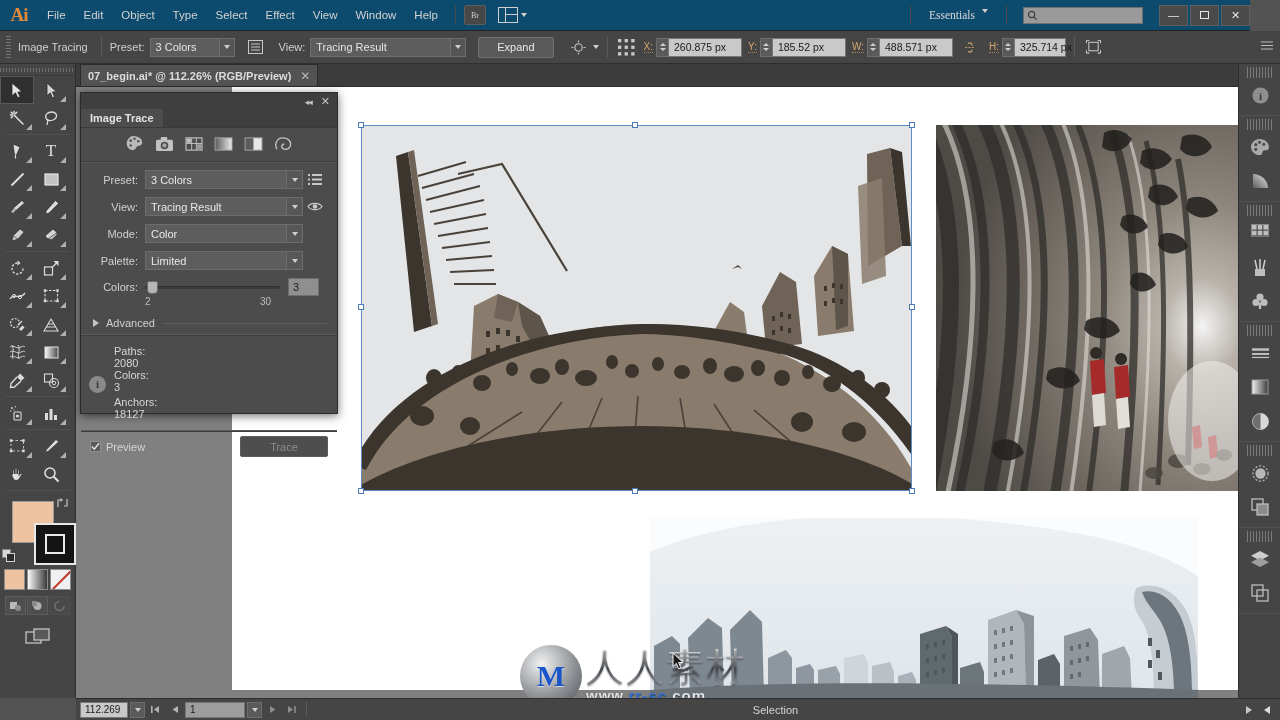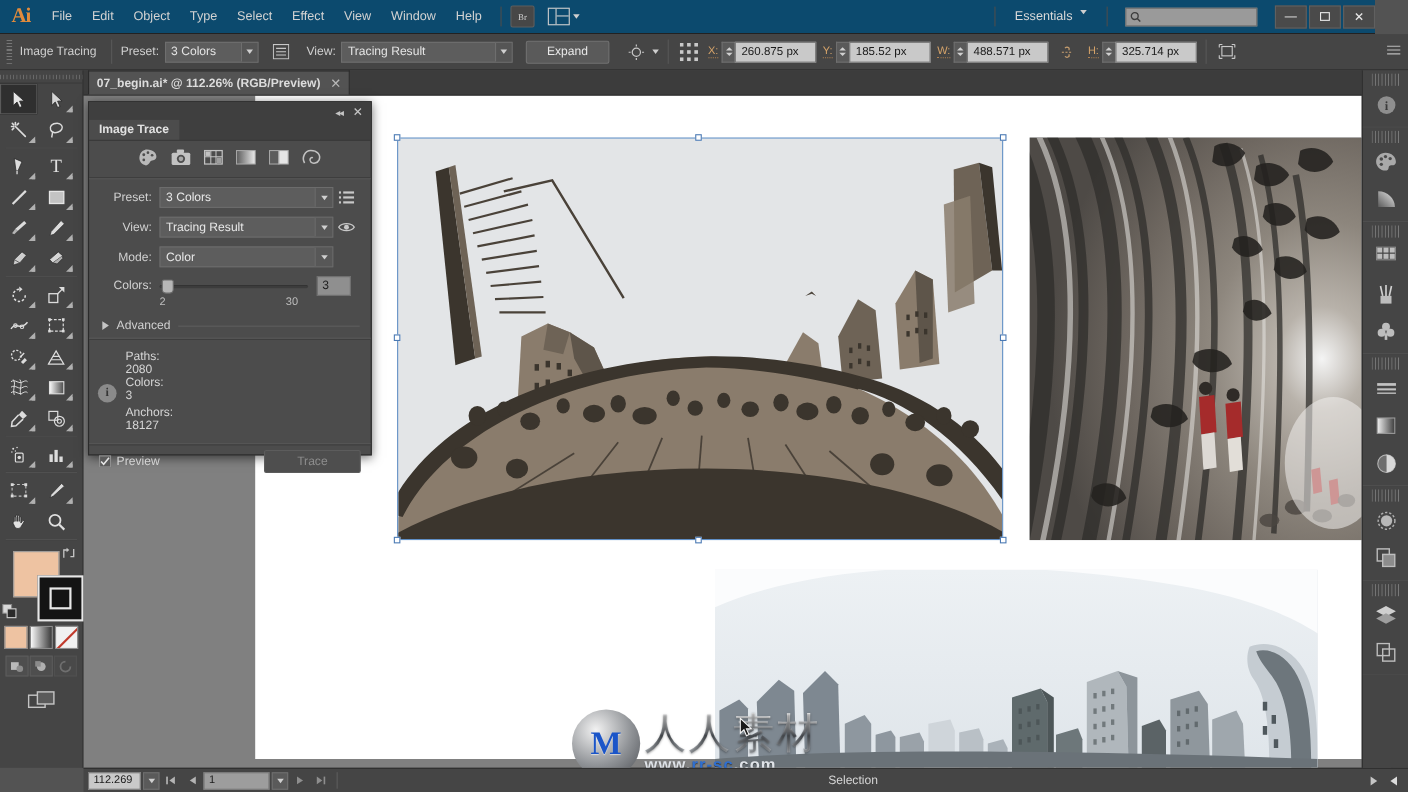--- a/index.html
+++ b/index.html
@@ -32,21 +32,21 @@
     width:22px; height:20px; border:1px solid #5e5e5e; border-radius:2px;
     background:#474747; display:flex; align-items:center; justify-content:center;
     font-size:8px; color:#cfcfcf; font-family:"Liberation Serif",serif;
   }
   .arrange-btn { display:flex; align-items:center; gap:3px; margin-left:12px; }
   .arrange-icon { width:20px; height:16px; border:1.5px solid #cfcfcf; display:flex; }
   .arrange-icon i { display:block; width:7px; border-right:1.5px solid #cfcfcf; }
   .arrange-icon u { display:block; flex:1; border-bottom:1.5px solid #cfcfcf; height:7px;}
   .caret-d { width:0;height:0;border-left:3.5px solid transparent;border-right:3.5px solid transparent;border-top:4px solid #cfcfcf; }
   .mb-right { margin-left:auto; display:flex; align-items:center; height:31px; }
-  .workspace-sel { display:flex; align-items:flex-start; gap:7px; padding:0 10px; font-size:11.5px; color:#d8d8d8; }
+  .workspace-sel { display:flex; align-items:flex-start; gap:7px; padding:0 10px; font-size:11.5px; color:#d8d8d8;font-family:Liberation Serif, serif; }
   .search-box {
     width:120px; height:17px; background:#9a9a9a; border:1px solid #6f6f6f;
     display:flex; align-items:center; padding-left:3px; margin-left:8px;
   }
   .win-ctrls { display:flex; margin-left:14px; }
   .win-btn {
     width:29px; height:21px; background:#4a4a4a; border:1px solid #606060;
     margin-left:2px; display:flex; align-items:center; justify-content:center;
     color:#e8e8e8; font-size:11px;
   }
@@ -387,21 +387,21 @@
         <path d="M5 12 A3 3 0 0 0 9 12 L9 10" fill="none" stroke="#c9a070" stroke-width="1.2"></path>
         <line x1="2" y1="8" x2="12" y2="8" stroke="#c9a070" stroke-width="1.2" stroke-dasharray="2 1.5"></line>
       </svg>
     </div>
 
     <div class="cb-label-o">H:</div>
     <div class="stepper">
         <span class="spin-u"></span>
         <span class="spin-d"></span>
       </div>
-    <div class="num-field" style="width:74px">325.714 px</div>
+    <div class="num-field" style="width:52px">325.714 px</div>
 
     <div class="cb-sep"></div>
     <div class="icon-btn">
       <svg width="17" height="16" viewBox="0 0 18 17">
         <rect x="4" y="3.5" width="10" height="9" fill="none" stroke="#c8c8c8" stroke-width="1.1"></rect>
         <g stroke="#c8c8c8" stroke-width="1.1">
           <path d="M1.5 1.5 L1.5 4.5 M1.5 1.5 L4.5 1.5"></path>
           <path d="M16.5 1.5 L16.5 4.5 M16.5 1.5 L13.5 1.5"></path>
           <path d="M1.5 15 L1.5 12 M1.5 15 L4.5 15"></path>
           <path d="M16.5 15 L16.5 12 M16.5 15 L13.5 15"></path>
@@ -1268,20 +1268,30 @@
         <div class="it-lab">Mode:</div>
         <div class="it-dd">
           <span>Color</span>
           <span class="it-ddarrow">
               <span class="caret-d"></span>
             </span>
         </div>
         <div class="it-side"></div>
       </div>
 
+      <div class="it-row">
+        <div class="it-lab">Palette:</div>
+        <div class="it-dd">
+          <span>Limited</span>
+          <span class="it-ddarrow">
+              <span class="caret-d"></span>
+            </span>
+        </div>
+        <div class="it-side"></div>
+      </div>
 
       <div class="it-row" style="margin-bottom:4px">
         <div class="it-lab">Colors:</div>
         <div class="slider-track">
           <span class="slider-thumb"></span>
         </div>
         <div class="colors-field">3</div>
         <div class="it-side" style="width:8px"></div>
       </div>
       <div class="minmax">

